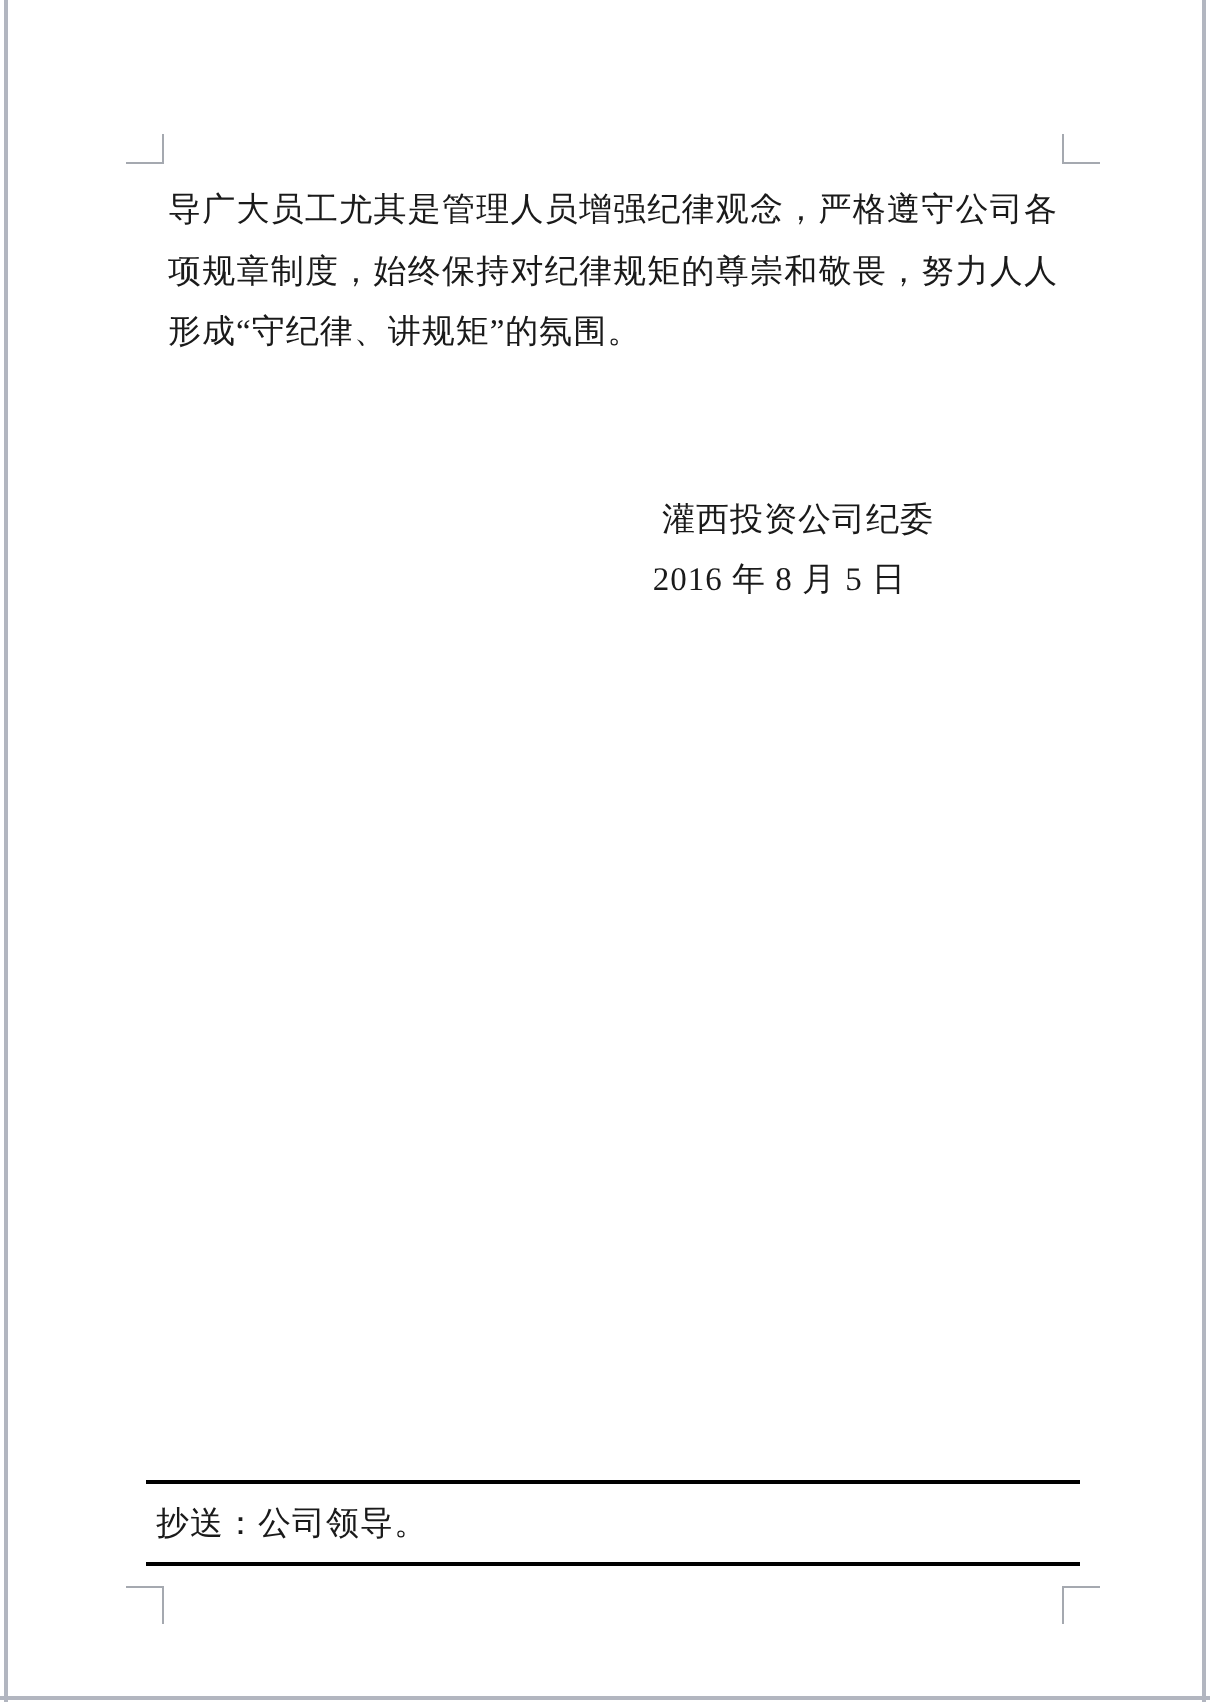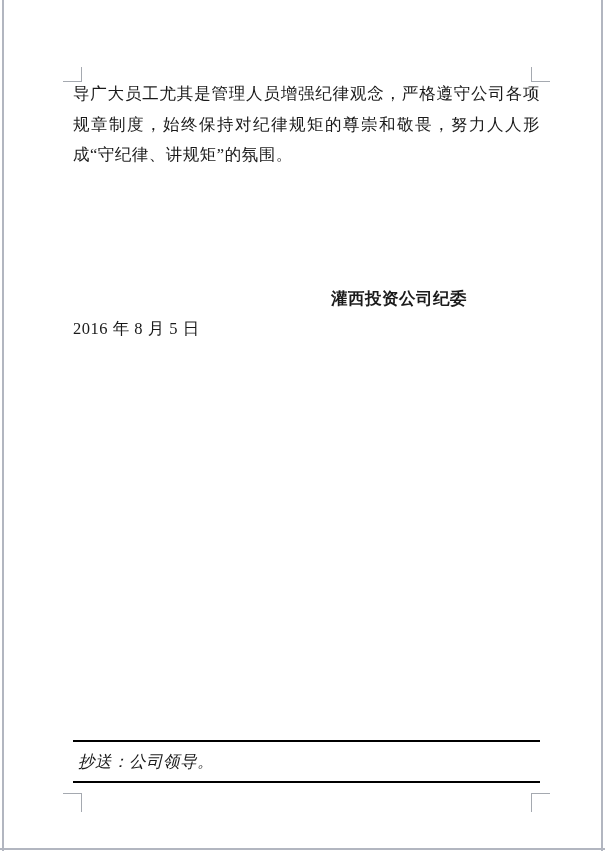--- a/index.html
+++ b/index.html
@@ -31,36 +31,35 @@
   .content {
     position: absolute;
     left: 73px;
     top: 79px;
     width: 467px;
     font-size: 16.5px;
     line-height: 30.6px;
     letter-spacing: 0.5px;
   }
   .para {
-    margin: 0;
+    margin: 11px;
     text-align: justify;
     font-family: Liberation Serif, serif;
   }
   .para.indent { text-indent: 2em; }
 
   .signature {
-    margin-top: 113px;
+    margin-top: 63px;
     text-align: right;
     padding-right: 73px;
     line-height: 30.6px;
     letter-spacing: 0.5px;
-    font-weight: bold;
   }
   .date {
-    text-align: left;
+    text-align: right;
     padding-right: 87px;
     line-height: 30.6px;
     letter-spacing: 0.5px;
   }
 
   
   .footer {
     position: absolute;
     left: 73px;
     top: 740px;
@@ -68,21 +67,20 @@
     height: 39px;
     border-top: 2px solid var(--rule, #000000);
     border-bottom: 2px solid var(--rule, #000000);
     display: flex;
     align-items: center;
   }
   .cc-text {
     padding-left: 5px;
     font-size: 16.5px;
     letter-spacing: 0.5px;
-    font-style: italic;
   }
 </style>
 </head>
 <body style="--edge: #b2b6c0; --mark: #a5a9b0; --rule: #000000; --text: #1a1a1a;">
 
 <div class="page">
 
   <div class="edge edge-left"></div>
   <div class="edge edge-right"></div>
   <div class="edge edge-bottom"></div>

